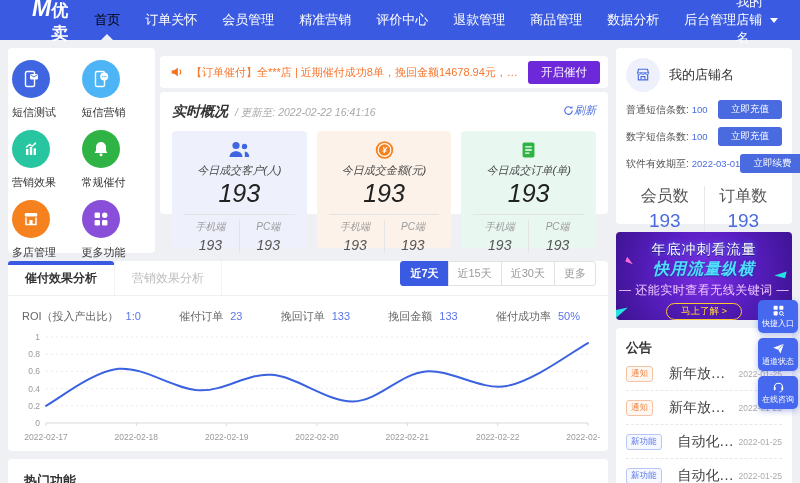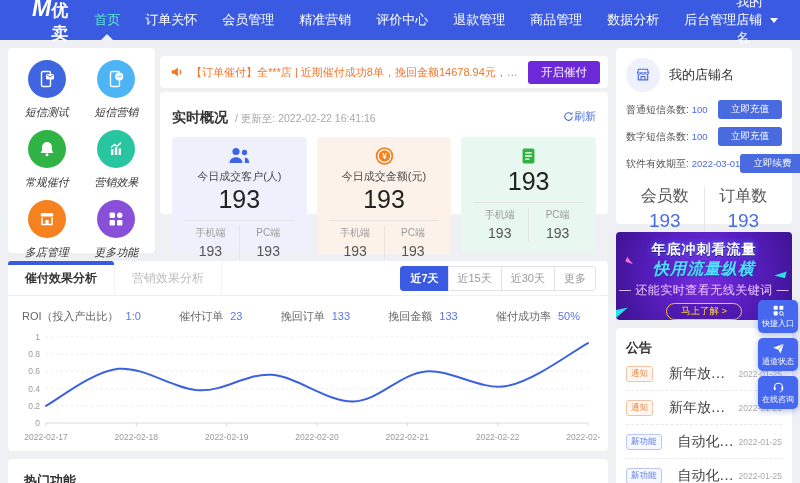--- a/index.html
+++ b/index.html
@@ -8,60 +8,60 @@
   .card{position:absolute;background:#fff;border-radius:4px;box-sizing:border-box;}
 
   
   .nav{position:absolute;top:0;left:0;width:800px;height:40px;background:#3a5ae1;
        display:flex;align-items:center;color:#fff;z-index:5;}
   .logo{margin-left:32px;display:flex;align-items:baseline;cursor:pointer;}
   .logo-m{font-size:23px;font-weight:800;font-style:italic;letter-spacing:-1px;}
   .logo-txt{font-size:17px;font-weight:700;margin-left:1px;}
   .nav-menu{display:flex;margin-left:26px;gap:25px;font-size:13px;}
   .nav-item{position:relative;height:40px;line-height:40px;cursor:pointer;white-space:nowrap;}
-  .nav-item.active{color:#5eead4;}
+  .nav-item.active{color:#000000;}
   .nav-item.active::after{content:"";position:absolute;left:50%;margin-left:-6px;bottom:0;
        border-left:6px solid transparent;border-right:6px solid transparent;border-bottom:6px solid #eef0f4;}
   .nav-account{margin-left:auto;margin-right:22px;font-size:13px;display:flex;align-items:center;gap:6px;cursor:pointer;}
   .caret{width:0;height:0;border-left:4px solid transparent;border-right:4px solid transparent;border-top:5px solid #fff;}
 
   
   #sidebar{left:8px;top:48px;width:147px;height:205px;padding:12px 4px;
      display:grid;grid-template-columns:1fr 1fr;row-gap:10px;}
-  .app{display:flex;flex-direction:column;align-items:center;cursor:pointer;font-style:italic;}
+  .app{display:flex;flex-direction:column;cursor:pointer;}
   .app-icon{width:38px;height:38px;border-radius:50%;display:flex;align-items:center;justify-content:center;}
   .app-label{font-size:11px;color:#333;margin-top:7px;}
 
   
   #notice{left:160px;top:56px;width:448px;height:32px;display:flex;align-items:center;padding:0 8px 0 10px;}
   .notice-text{color:#f5762d;font-size:11px;margin-left:7px;flex:1;white-space:nowrap;overflow:hidden;text-overflow:ellipsis;}
   .notice-btn{background:#6d28d9;color:#fff;border:none;border-radius:3px;font-size:11.5px;
       padding:4px 13px;cursor:pointer;white-space:nowrap;}
 
   
-  #realtime{left:160px;top:92px;width:448px;height:122px;padding:17px 12px;}
+  #realtime{left:160px;top:92px;width:448px;height:122px;padding:11px 12px;font-style:italic;}
   .rt-head{display:flex;align-items:baseline;}
   .rt-title{font-size:14px;font-weight:bold;color:#333;}
   .rt-updated{font-size:10.5px;color:#a8a8a8;margin-left:7px;}
   .rt-refresh{margin-left:auto;color:#4a6bdf;font-size:11px;display:flex;align-items:center;gap:0;cursor:pointer;}
   .rt-cards{display:flex;gap:10px;margin-top:10px;}
   .stat-card{flex:1;border-radius:4px;text-align:center;padding:9px 10px 6px;height:117px;box-sizing:border-box;}
   .stat-card.c0{background:#eef1fb;}.stat-card.c1{background:#fdf2e9;}.stat-card.c2{background:#e9f7f1;}
   .stat-label{font-size:11px;color:#4a4a4a;margin-top:3px;}
   .stat-value{font-size:25px;color:#222;margin-top:1px;}
   .stat-div{border-top:1px solid #e4e4e4;margin:6px 2px 5px;}
   .stat-sub{display:flex;align-items:flex-end;}
   .stat-sub .cell{flex:1;}
   .stat-sub .cell+ .cell{border-left:1px solid #e4e4e4;}
   .cell .l{font-size:10px;color:#9a9a9a;}
   .cell .v{font-size:14px;color:#555;margin-top:3px;}
 
   
   #analysis{left:8px;top:261px;width:600px;height:190px;}
-  .tab-bar{height:34px;border-bottom:1px solid #f0f0f0;display:flex;align-items:center;}
+  .tab-bar{height:34px;border-bottom:1px solid #f0f0f0;display:flex;align-items:flex-start;}
   .tab{padding:0 17px;line-height:34px;font-size:12px;color:#bdbdbd;border-right:1px solid #f3f3f3;position:relative;cursor:pointer;}
   .tab.active{color:#333;font-weight:bold;}
   .tab.active::before{content:"";position:absolute;top:0;left:0;right:0;height:4px;background:#3a5ae1;border-radius:3px 3px 0 0;}
   .ranges{margin-left:auto;display:flex;align-items:center;margin-right:12px;}
   .range{font-size:11px;color:#999;border:1px solid #e2e2e2;background:#fff;padding:4px 9px;margin-left:-1px;cursor:pointer;}
   .range:first-child{border-radius:3px 0 0 3px;}
   .range:last-child{border-radius:0 3px 3px 0;}
   .range.active{background:#3a5ae1;border-color:#3a5ae1;color:#fff;font-weight:bold;}
   .stats-row{display:flex;justify-content:space-between;padding:13px 28px 2px 14px;}
   .stat-item{font-size:11px;color:#666;white-space:nowrap;}
@@ -83,21 +83,21 @@
   .shop-stats{display:flex;text-align:center;margin-top:13px;}
   .shop-stat{flex:1;}
   .shop-stat+.shop-stat{border-left:1px solid #e8e8e8;}
   .shop-stat .l{font-size:16px;color:#555;}
   .shop-stat .v{font-size:19px;color:#4a6bdf;margin-top:3px;}
 
   
   #banner{position:absolute;left:616px;top:232px;width:176px;height:88px;border-radius:4px;overflow:hidden;
      background:radial-gradient(circle at 50% 45%, #7b2fe0 0%, #5a1fc4 45%, #3c128f 100%);
      text-align:center;color:#fff;cursor:pointer;}
-  .b1{margin-top:9px;font-size:14px;font-weight:700;letter-spacing:1px;
+  .b1{margin-top:9px;font-size:14px;font-weight:400;letter-spacing:1px;
       text-shadow:0 1px 0 #2a0f7a,0 0 6px #3a7bff;}
   .b2{font-size:16px;font-weight:800;font-style:italic;color:#53e0ff;letter-spacing:1px;
       text-shadow:0 1px 2px #143a9e;}
   .b3{font-size:12px;color:#efc7ff;margin-top:2px;letter-spacing:.5px;}
   .b-btn{display:inline-block;margin-top:4px;font-size:9.5px;color:#ffd43a;border:1px solid #ffc62e;
       border-radius:9px;padding:1px 14px;background:rgba(60,18,143,.35);}
   .tri{position:absolute;width:0;height:0;}
   .tri.t1{left:-3px;bottom:2px;border-top:9px solid #27e0e0;border-right:16px solid transparent;transform:rotate(-12deg);}
   .tri.t2{right:6px;top:38px;border-bottom:7px solid #27e0e0;border-left:11px solid transparent;transform:rotate(14deg);}
   .tri.t3{left:10px;top:26px;border-bottom:5px solid #ff6bd6;border-right:8px solid transparent;transform:rotate(20deg);}
@@ -166,39 +166,39 @@
             <rect x="4.5" y="2.5" width="9" height="15" rx="1.6" fill="none" stroke="#fff" stroke-width="1.4"></rect>
             <circle cx="13.2" cy="7.6" r="4" fill="#fff"></circle>
             <circle cx="11.6" cy="7.6" r="0.7" fill="#4db5f5"></circle>
             <circle cx="13.2" cy="7.6" r="0.7" fill="#4db5f5"></circle>
             <circle cx="14.8" cy="7.6" r="0.7" fill="#4db5f5"></circle>
           </svg>
       </span>
       <span class="app-label">短信营销</span>
     </div>
     <div class="app">
-      <span class="app-icon" style="background:#2fb344">
-        <svg width="20" height="20" viewBox="0 0 20 20">
-            <path d="M10 3a5 5 0 015 5v3.6l1.4 2.4H3.6L5 11.6V8a5 5 0 015-5z" fill="#fff"></path>
-            <circle cx="10" cy="15.8" r="1.5" fill="#fff"></circle>
-          </svg>
-      </span>
-      <span class="app-label">常规催付</span>
-    </div>
-    <div class="app">
       <span class="app-icon" style="background:#27c6a0">
         <svg width="20" height="20" viewBox="0 0 20 20">
             <rect x="5" y="10" width="2.4" height="6" fill="#fff"></rect>
             <rect x="8.8" y="8" width="2.4" height="8" fill="#fff"></rect>
             <rect x="12.6" y="9.4" width="2.4" height="6.6" fill="#fff"></rect>
             <path d="M5 8.4l3.6-3 2.6 1.8 3.6-3.4" stroke="#fff" stroke-width="1.3" fill="none"></path>
             <path d="M15 3.4l-0.3 2.4-2.1-1.2z" fill="#fff"></path>
           </svg>
       </span>
       <span class="app-label">营销效果</span>
+    </div>
+    <div class="app">
+      <span class="app-icon" style="background:#2fb344">
+        <svg width="20" height="20" viewBox="0 0 20 20">
+            <path d="M10 3a5 5 0 015 5v3.6l1.4 2.4H3.6L5 11.6V8a5 5 0 015-5z" fill="#fff"></path>
+            <circle cx="10" cy="15.8" r="1.5" fill="#fff"></circle>
+          </svg>
+      </span>
+      <span class="app-label">常规催付</span>
     </div>
     <div class="app">
       <span class="app-icon" style="background:#f5821f">
         <svg width="20" height="20" viewBox="0 0 20 20">
             <rect x="3.8" y="4" width="12.4" height="3.6" rx="1.2" fill="#fff"></rect>
             <path d="M5 8.4v7h10v-7" fill="none" stroke="#fff" stroke-width="1.5"></path>
             <rect x="8.4" y="11" width="3.2" height="4.4" fill="#fff"></rect>
           </svg>
       </span>
       <span class="app-label">多店管理</span>
@@ -279,20 +279,21 @@
               <div class="l">PC端</div>
               <div class="v">193</div>
             </div>
         </div>
       </div>
       <div class="stat-card c2">
         <svg width="19" height="20" viewBox="0 0 24 24" style="margin:0 auto">
             <rect x="4.5" y="2.5" width="15" height="19" rx="2.2" fill="#2fb344"></rect>
             <path d="M8.5 8h7M8.5 12h7M8.5 16h4" stroke="#fff" stroke-width="1.7" stroke-linecap="round"></path>
           </svg>
+        <div class="stat-label">今日成交订单(单)</div>
         <div class="stat-value">193</div>
         <div class="stat-div"></div>
         <div class="stat-sub">
           <div class="cell">
               <div class="l">手机端</div>
               <div class="v">193</div>
             </div>
           <div class="cell">
               <div class="l">PC端</div>
               <div class="v">193</div>

